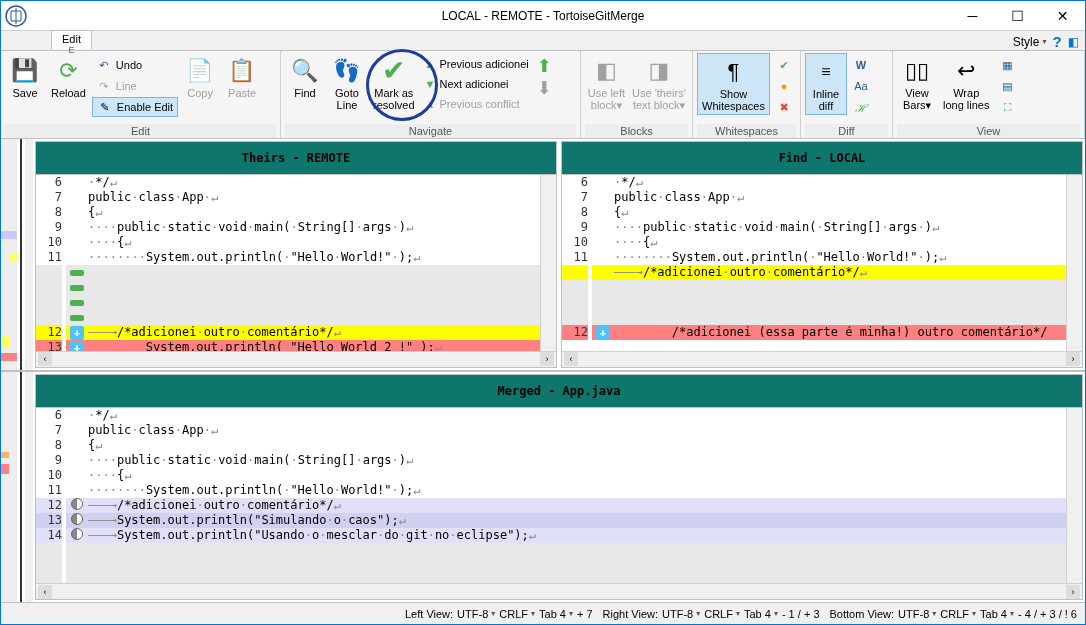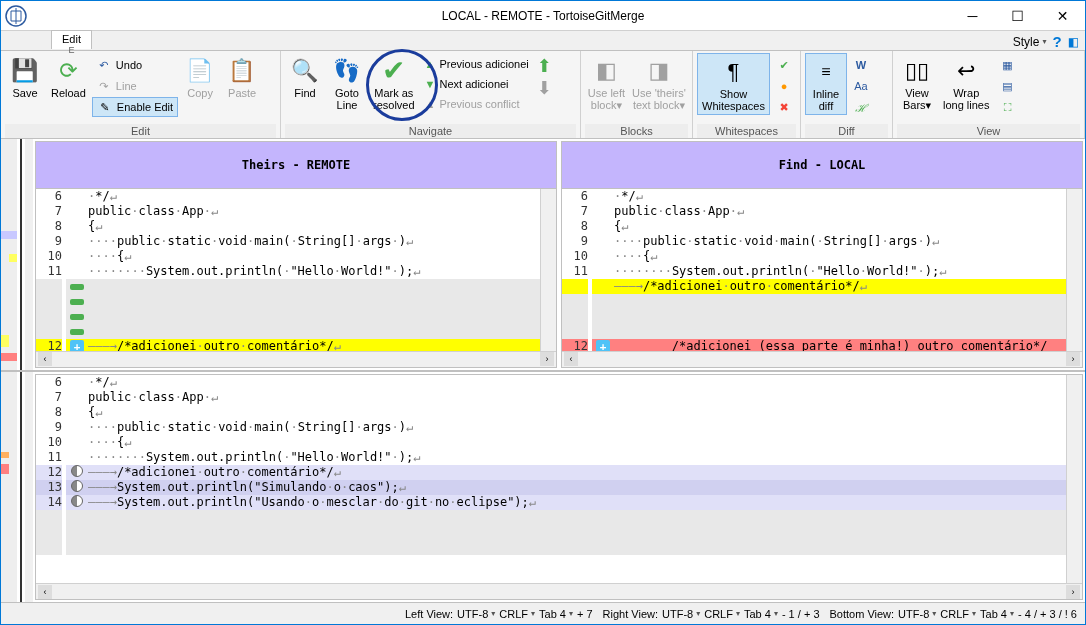--- a/index.html
+++ b/index.html
@@ -29,21 +29,21 @@
 .nav-col { display: flex; flex-direction: column; gap: 2px; padding-top: 2px; }
 .nav-item { display: flex; align-items: center; gap: 4px; font-size: 11px; padding: 0 4px; height: 18px; }
 .circle-highlight { position: absolute; left: 365px; top: 48px; width: 72px; height: 72px; border: 3px solid #1a3c9c; border-radius: 50%; pointer-events: none; z-index: 10; }
 .workarea { position: absolute; top: 138px; left: 0; right: 0; bottom: 22px; display: flex; flex-direction: column; }
 .upper { flex: 1; display: flex; min-height: 0; }
 .lower { flex: 1; display: flex; min-height: 0; border-top: 2px solid #c0c0c0; }
 .gutter { width: 32px; background: #f0f0f0; display: flex; flex-direction: row; }
 .gutter-col { width: 8px; height: 100%; background: #eee; position: relative; }
 .gut-mark { position: absolute; width: 8px; }
 .pane { flex: 1; display: flex; flex-direction: column; border: 1px solid #c0c0c0; margin: 2px; min-width: 0; }
-.pane-header { background: #c4b5fd; text-align: center; font-family: Consolas, monospace; font-size: 12px; padding: 16px 0; border-bottom: 1px solid #c0c0c0; font-weight: bold; }
+.pane-header { background: #0f766e; text-align: center; font-family: Consolas, monospace; font-size: 12px; padding: 9px 0; border-bottom: 1px solid #c0c0c0; font-weight: bold; }
 .code-area { flex: 1; overflow: hidden; font-family: Consolas, monospace; font-size: 12px; position: relative; background: #fff; display: flex; }
 .linenum-col { width: 30px; background: #fff; text-align: right; padding-right: 4px; color: #333; }
 .mark-col { width: 22px; background: #fff; }
 .text-col { flex: 1; white-space: pre; overflow: hidden; }
 .line { height: 15px; line-height: 15px; }
 .line.gray { background: #e8e8e8; }
 .line.yellow { background: #ffff00; }
 .line.red { background: #ff8080; }
 .line.lav { background: #e0e0f8; }
 .line.lavd { background: #d0d0f0; }
@@ -361,20 +361,21 @@
         <div class="gut-mark" style="top:35%;height:6px;background:#ffb060;"></div>
         <div class="gut-mark" style="top:40%;height:10px;background:#ff8080;"></div>
       </div>
       <div class="gutter-col"></div>
       <div class="gutter-col" style="background:#fff;">
           <div class="gut-mark" style="top:0;height:100%;background:#333;width:2px;left:3px;"></div>
         </div>
     </div>
 
     <div class="pane">
+      <div class="pane-header">Merged - App.java</div>
       <div class="code-area">
         <div class="linenum-col">
             <div class="line ">6</div>
             <div class="line ">7</div>
             <div class="line ">8</div>
             <div class="line ">9</div>
             <div class="line ">10</div>
             <div class="line ">11</div>
             <div class="line lav">12</div>
             <div class="line lavd">13</div>

